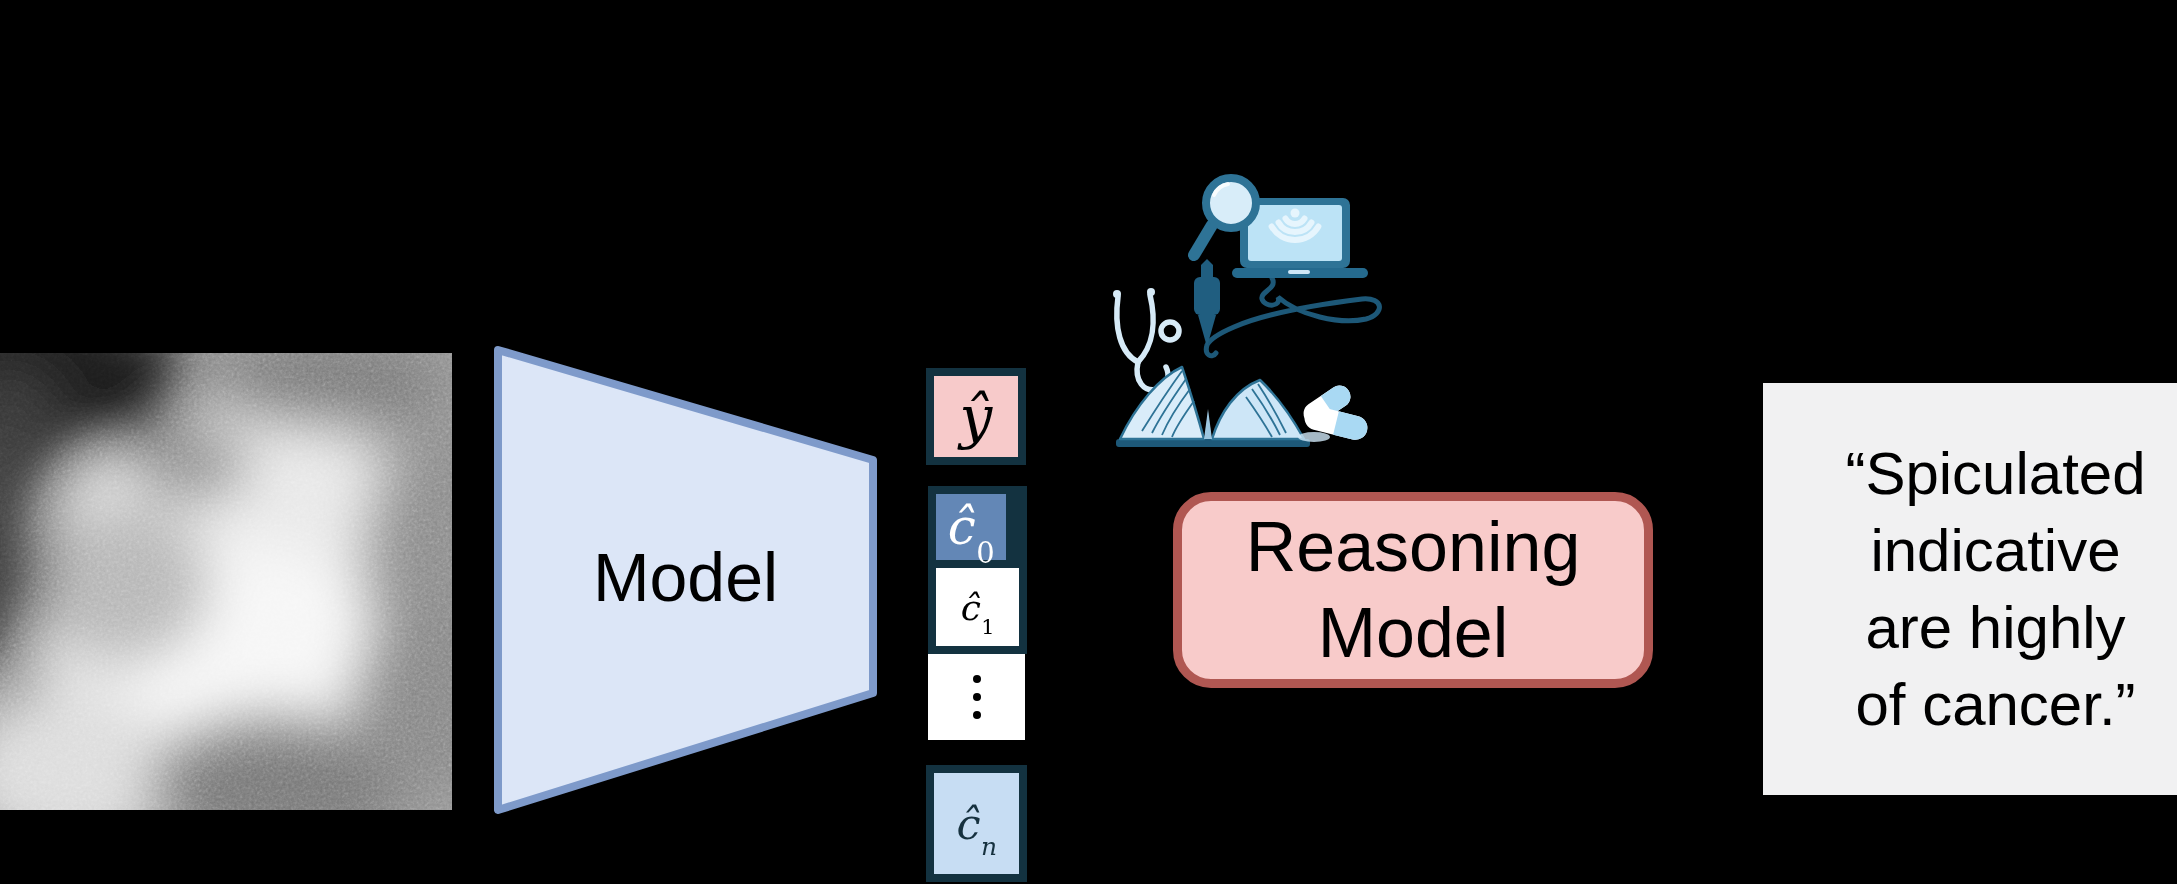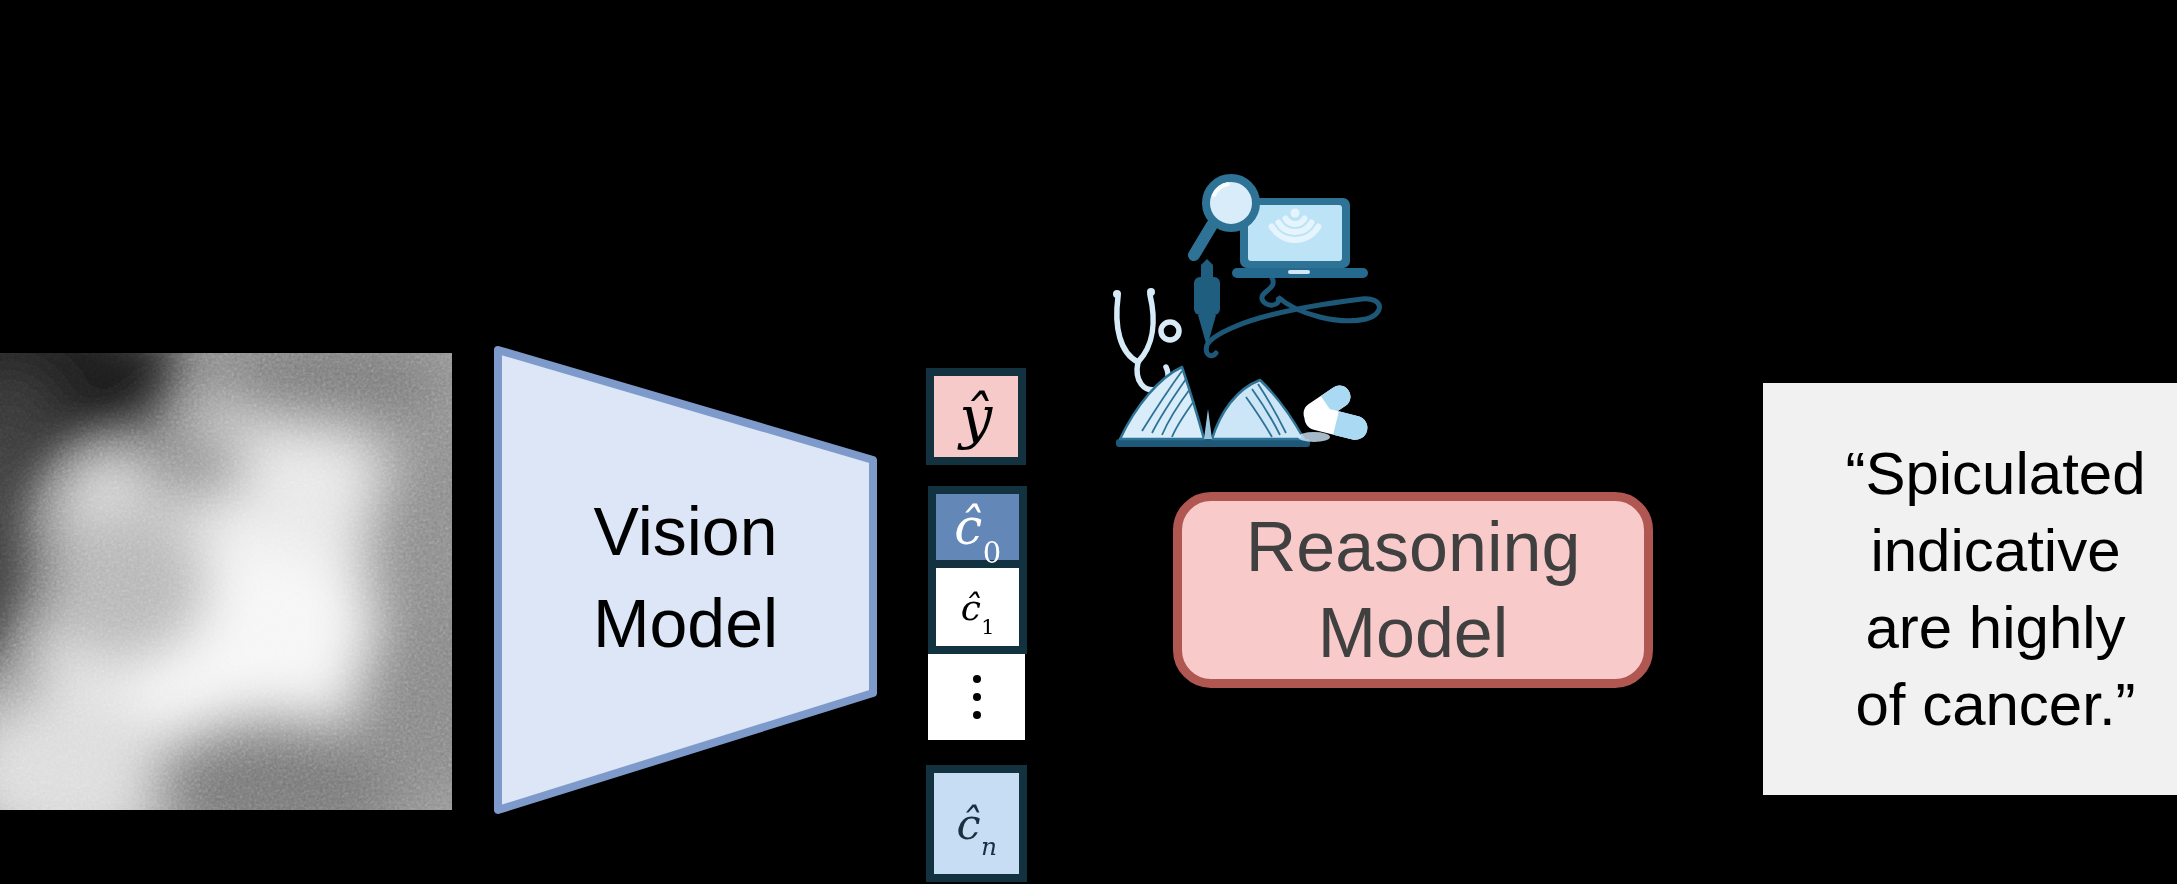--- a/index.html
+++ b/index.html
@@ -23,37 +23,37 @@
     font-size:68px;line-height:92px;color:#000;text-align:center;
   }
 
   
   .tok{box-sizing:border-box;display:flex;align-items:center;justify-content:center;
        font-family:"DejaVu Serif", serif;font-style:italic;}
   .tok sub{font-style:normal;font-size:0.58em;line-height:0;position:relative;top:0.28em;left:0.02em;}
   .tok sub.it{font-style:italic;}
   #tok-y{left:926px;top:368px;width:100px;height:97px;border:8px solid #133240;background:#f7caca;font-size:58px;color:#000;}
   #tok-group{left:928px;top:486px;width:99px;border:8px solid #133240;background:#133240;box-sizing:border-box;}
-  #tok-c0{width:83px;height:66px;background:#6387b6;color:#fff;font-size:50px;display:flex;align-items:center;justify-content:center;}
+  #tok-c0{width:70px;height:66px;background:#6387b6;color:#fff;font-size:50px;display:flex;align-items:center;justify-content:center;}
   #tok-divider{height:8px;background:#133240;}
   #tok-c1{width:83px;height:78px;background:#fff;color:#000;font-size:36px;display:flex;align-items:center;justify-content:center;}
   #tok-dots{left:928px;top:654px;width:97px;height:86px;background:#fff;
             display:flex;flex-direction:column;align-items:center;justify-content:center;gap:10px;}
   #tok-dots .dot{width:8px;height:8px;border-radius:50%;background:#000;}
   #tok-cn{left:926px;top:765px;width:101px;height:117px;border:8px solid #133240;background:#c7ddf3;font-size:43px;color:#16313f;}
 
   
   #med-icons{left:1100px;top:165px;}
 
   
   #reason-box{
     left:1173px;top:492px;width:480px;height:196px;box-sizing:border-box;
     background:#f8cbca;border:9px solid #b05752;border-radius:38px;
     display:flex;flex-direction:column;align-items:center;justify-content:center;
-    font-size:70px;line-height:86px;color:#404040;text-align:center;
+    font-size:70px;line-height:86px;color:#000000;text-align:center;
   }
 
   
   #output-box{
     left:1763px;top:383px;width:465px;height:412px;
     background:#f1f1f2;color:#000;
     display:flex;flex-direction:column;align-items:center;justify-content:center;
     font-size:60px;line-height:77px;text-align:center;
   }
 </style>
@@ -89,21 +89,20 @@
         <ellipse cx="430" cy="350" rx="80" ry="90" fill="#858585"></ellipse>
       </g>
       <rect width="452" height="457" filter="url(#mgrain)" opacity="0.45" style="mix-blend-mode:overlay"></rect>
     </svg>
   </div>
 
   <svg id="vision-shape" class="abs" width="395" height="478" viewBox="0 0 395 478">
     <polygon points="8,8 383,118 383,351 8,468" fill="#dce6f7" stroke="#7e9aca" stroke-width="8" stroke-linejoin="round"></polygon>
   </svg>
   <div id="vision-label" class="abs">
-    <div>Vision</div>
     <div>Model</div>
   </div>
 
   <div id="tok-y" class="abs tok">
     <span>ŷ</span>
   </div>
 
   <div id="tok-group" class="abs">
     <div id="tok-c0" class="tok">
       <span><span>ĉ</span><sub>0</sub></span>

